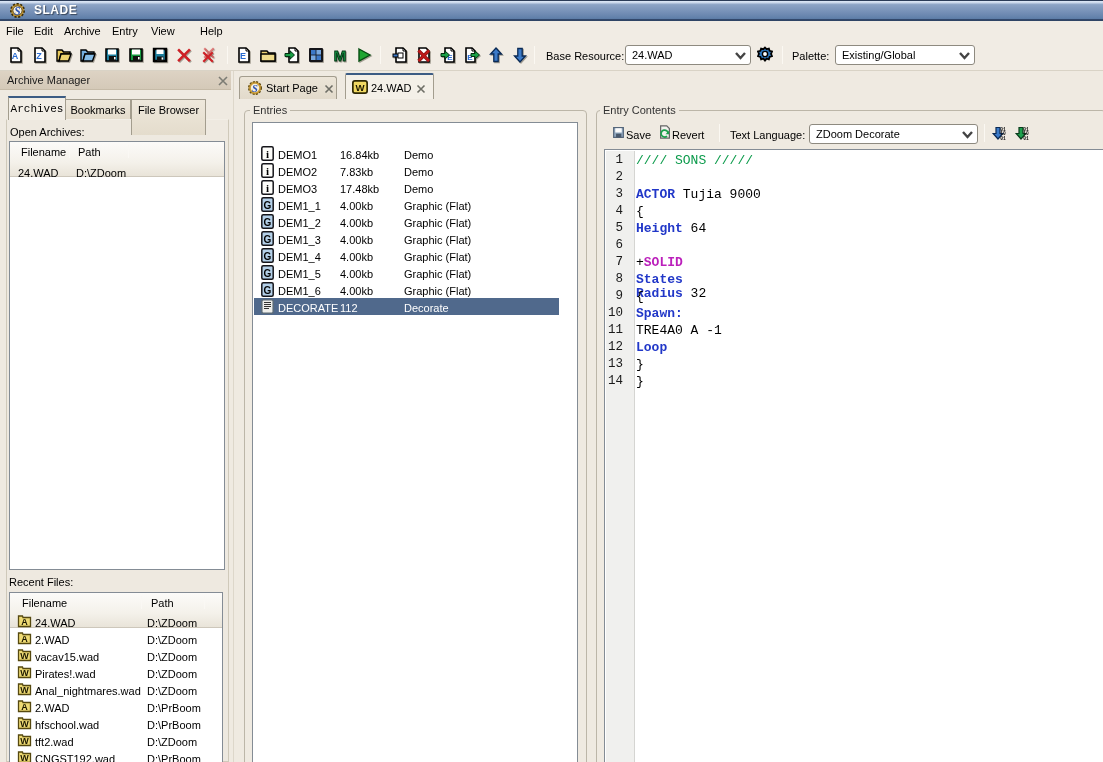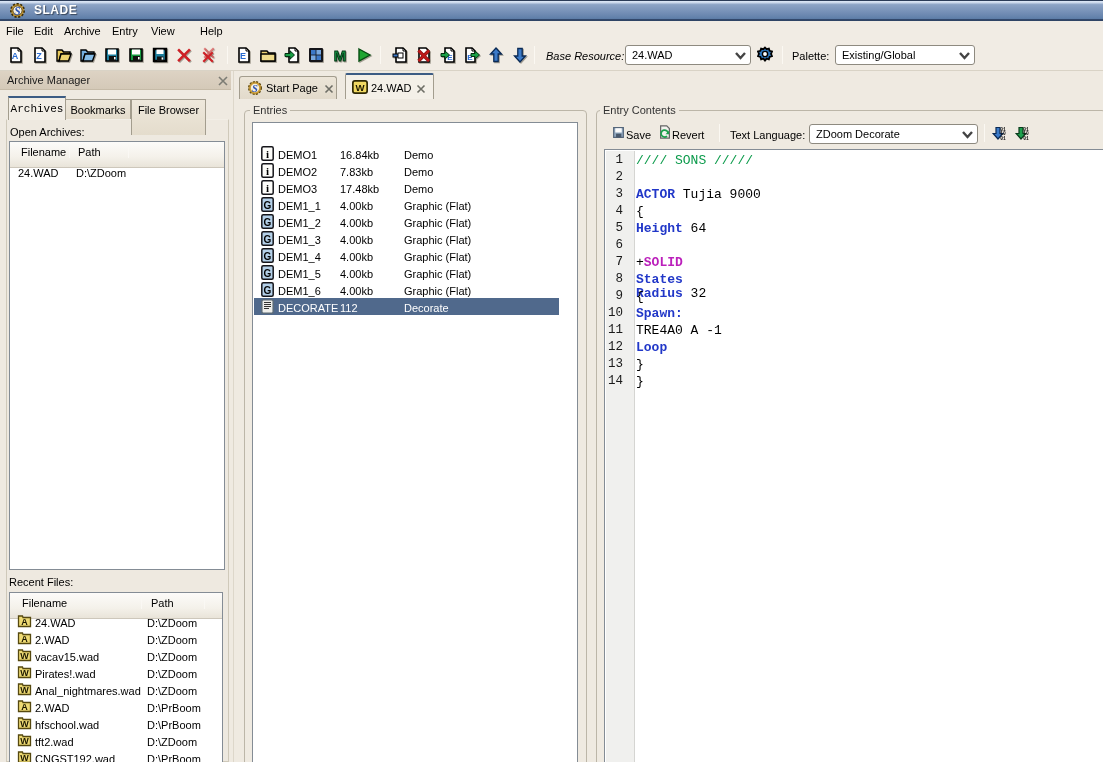--- a/index.html
+++ b/index.html
@@ -17,21 +17,21 @@
 #toolbar { left:0; top:42px; width:1103px; height:29px; background:#f1ece4; border-bottom:1px solid #d9d3c6; }
 .tsep { top:46px; width:1px; height:18px; background:#cfc9bb; border-right:1px solid #fbf8f2; }
 .ticon { top:47px; width:16px; height:16px; filter:drop-shadow(1.8px 1.8px 0px rgba(100,95,80,0.55)); }
 .combo { background:#fff; border:1px solid #8e8a80; border-radius:3px; height:20px; font-size:11px; }
 .combo .ctext { position:absolute; left:6px; top:3px; white-space:nowrap; }
 .combo .carr { position:absolute; right:4px; top:5px; width:11px; height:9px; }
 
 #amheader { left:0; top:71px; width:231px; height:19px; background:linear-gradient(to bottom,#ddd3c4,#d4c9b8); border-bottom:1px solid #c6bba8; }
 .tab { position:absolute; font-size:11px; text-align:center; }
 .listbox { position:absolute; background:#fff; border:1px solid #848c95; }
-.lheader { position:absolute; left:0; top:0; right:0; height:26px; background:linear-gradient(to bottom,#fcfbf9 0%,#f4f1ea 60%,#e9e4d9 100%); border-bottom:1px solid #cdc7bb; }
+.lheader { position:absolute; left:0; top:0; right:0; height:35px; background:linear-gradient(to bottom,#fcfbf9 0%,#f4f1ea 60%,#e9e4d9 100%); border-bottom:1px solid #cdc7bb; }
 .hsep { position:absolute; top:2px; width:1px; height:13px; background:#c9c3b6; border-right:1px solid #faf8f4; }
 .row { position:absolute; white-space:nowrap; }
 
 #editor { left:604px; top:149px; width:499px; height:613px; background:#fff; border-left:1px solid #848c95; border-top:1px solid #848c95; }
 #margin { position:absolute; left:1px; top:1px; width:29px; height:611px; background:#f0f0ee; border-right:1px solid #d5d5d2; }
 .lnum { position:absolute; left:1px; width:17px; text-align:right; font-family:"Liberation Mono", monospace; font-size:12.5px; color:#1a1a1a; }
 .cline { position:absolute; left:31px; font-family:"Liberation Mono", monospace; font-size:13px; white-space:pre; color:#000; }
 .kw { color:#2137c8; font-weight:bold; }
 .cmt { color:#0a9a4a; }
 .mag { color:#bb1fbb; font-weight:bold; }
@@ -155,21 +155,21 @@
     <text x="6" y="13" font-size="8" font-weight="bold" fill="#2a6bd0" text-anchor="middle" font-family="Liberation Sans">E</text>
     <path d="M7 6.5h4v-2.5l4.5 4L11 12V9.5H7z" fill="#18a045" stroke="#003010" stroke-width="1"></path>
   </svg>
 <svg class="abs ticon" style="left:488px;" viewBox="0 0 16 16">
     <path d="M8 1 13.5 7 10.2 7 10.2 14.5 5.8 14.5 5.8 7 2.5 7z" fill="#3c7ac8" stroke="#0a2a55" stroke-width="1.3"></path>
   </svg>
 <svg class="abs ticon" style="left:512px;" viewBox="0 0 16 16">
     <path d="M8 15 2.5 9 5.8 9 5.8 1.5 10.2 1.5 10.2 9 13.5 9z" fill="#3c7ac8" stroke="#0a2a55" stroke-width="1.3"></path>
   </svg>
 <div class="abs tsep" style="left:534px;"></div>
-<div class="abs" style="left:546px; top:50px;font-style:italic;">Base Resource:</div>
+<div class="abs" style="left:546px; top:50px;">Base Resource:</div>
 <div class="abs combo" style="left:625px; top:45px; width:126px;">
     <span class="ctext">24.WAD</span>
     <svg class="carr" viewBox="0 0 11 9">
       <path d="M1 2 5.5 7 10 2" fill="none" stroke="#444" stroke-width="2.4"></path>
     </svg>
   </div>
 <svg class="abs" style="left:757px; top:46px; width:16px; height:16px;" viewBox="0 0 16 16">
     <path d="M8 1.5 9.6 3.2 11.9 2.5 12.6 4.8 15 5.5 14 7.8 15 10.2 12.6 11 11.9 13.3 9.6 12.6 8 14.5 6.4 12.6 4.1 13.3 3.4 11 1 10.2 2 7.8 1 5.5 3.4 4.8 4.1 2.5 6.4 3.2z" fill="#2e77be" stroke="#000" stroke-width="1.8"></path>
     <circle cx="8" cy="8" r="2.6" fill="#fff" stroke="#000" stroke-width="1.4"></circle>
   </svg>

